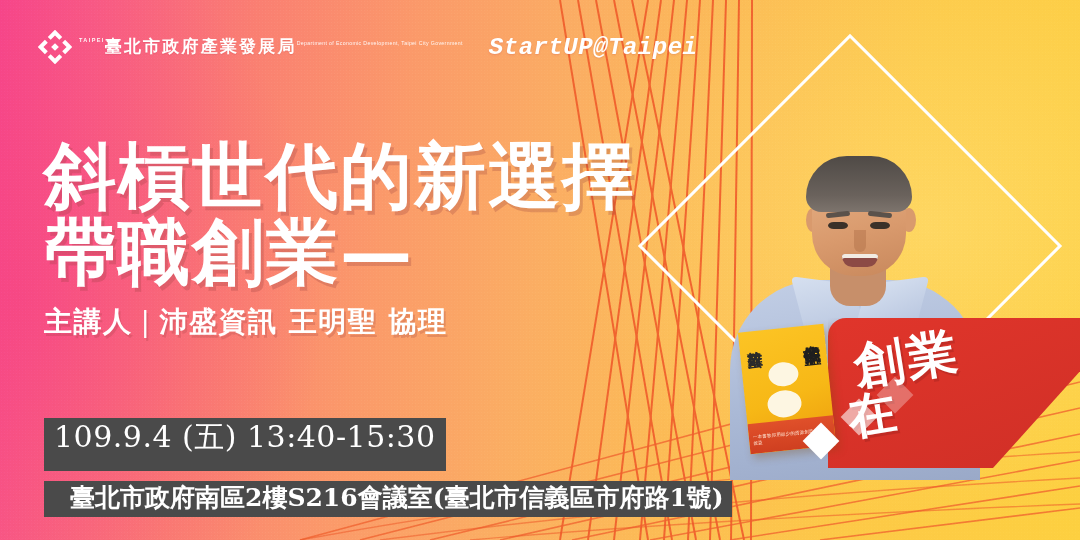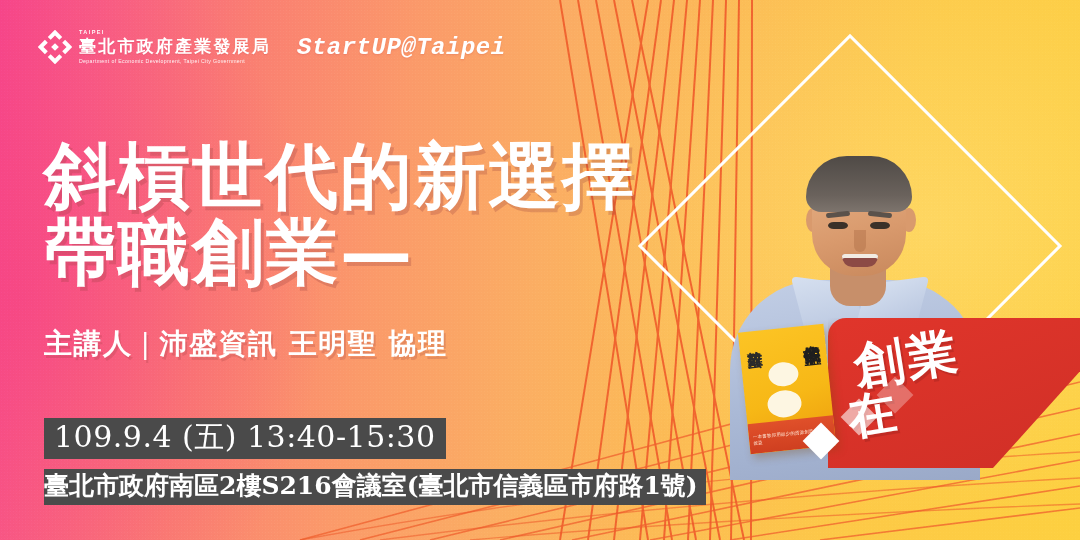--- a/index.html
+++ b/index.html
@@ -47,21 +47,21 @@
   .cables{ position:absolute; left:0; top:0; width:1080px; height:540px; }
 
   
   .header{
     position:absolute; left:38px; top:30px;
     display:flex; align-items:center; gap:26px;
     z-index:6;
   }
   .logo-lockup{ display:flex; align-items:center; gap:7px; }
   .logo-mark{ width:34px; height:34px; flex:none; }
-  .logo-words{ display:flex; flex-direction:column; justify-content:center; }
+  .logo-words{ display:flex; flex-direction:row; justify-content:center; }
   .logo-sup{
     font-size:5.5px; letter-spacing:1.4px; color:#ffffff;
     font-weight:700; line-height:1; margin-bottom:2px; opacity:.95;
   }
   .logo-cn{
     font-size:17px; font-weight:700; color:#fff;
     letter-spacing:2.2px; line-height:1.05;
     font-family:"DejaVu Serif", serif;
     text-shadow:0 1px 1px rgba(200,60,70,.25);
   }
@@ -85,48 +85,48 @@
     font-size:72px;
     line-height:1.06;
     color:#ffffff;
     letter-spacing:2px;
     text-shadow:3px 4px 0 rgba(150,60,60,.26);
     white-space:nowrap;
   }
   .title-line2{ margin-top:-2px; }
 
   .speaker{
-    margin-top:34px;
+    margin-top:12px;
     font-family:"DejaVu Serif", serif;
     font-weight:700;
     font-size:28px;
     color:#ffffff;
     letter-spacing:1.5px;
     text-shadow:2px 3px 0 rgba(150,60,60,.22);
     white-space:nowrap;
   }
   .speaker .bar{ padding:0 8px; font-weight:400; }
 
   .infoblock{ position:absolute; left:44px; top:418px; z-index:7; }
   .chip{
     display:inline-block;
     background:#4a4a4a;
     color:#ffffff;
     font-family:"DejaVu Serif", serif;
     white-space:nowrap;
   }
   .chip-date{
     font-size:30px; line-height:1.02;
-    padding:4px 10px 6px 10px;
+    padding:4px 10px 18px 10px;
     letter-spacing:.5px;
   }
   .chip-venue{
     margin-top:10px;
     font-size:25px; line-height:1.05;
-    padding:4px 8px 6px 0;
+    padding:4px 8px 6px 26px;
     letter-spacing:0px;
     font-weight:700;
   }
 
   
   .photo-stage{
     position:absolute; right:0; top:0;
     width:420px; height:540px; z-index:5;
   }
   .diamond-frame{

